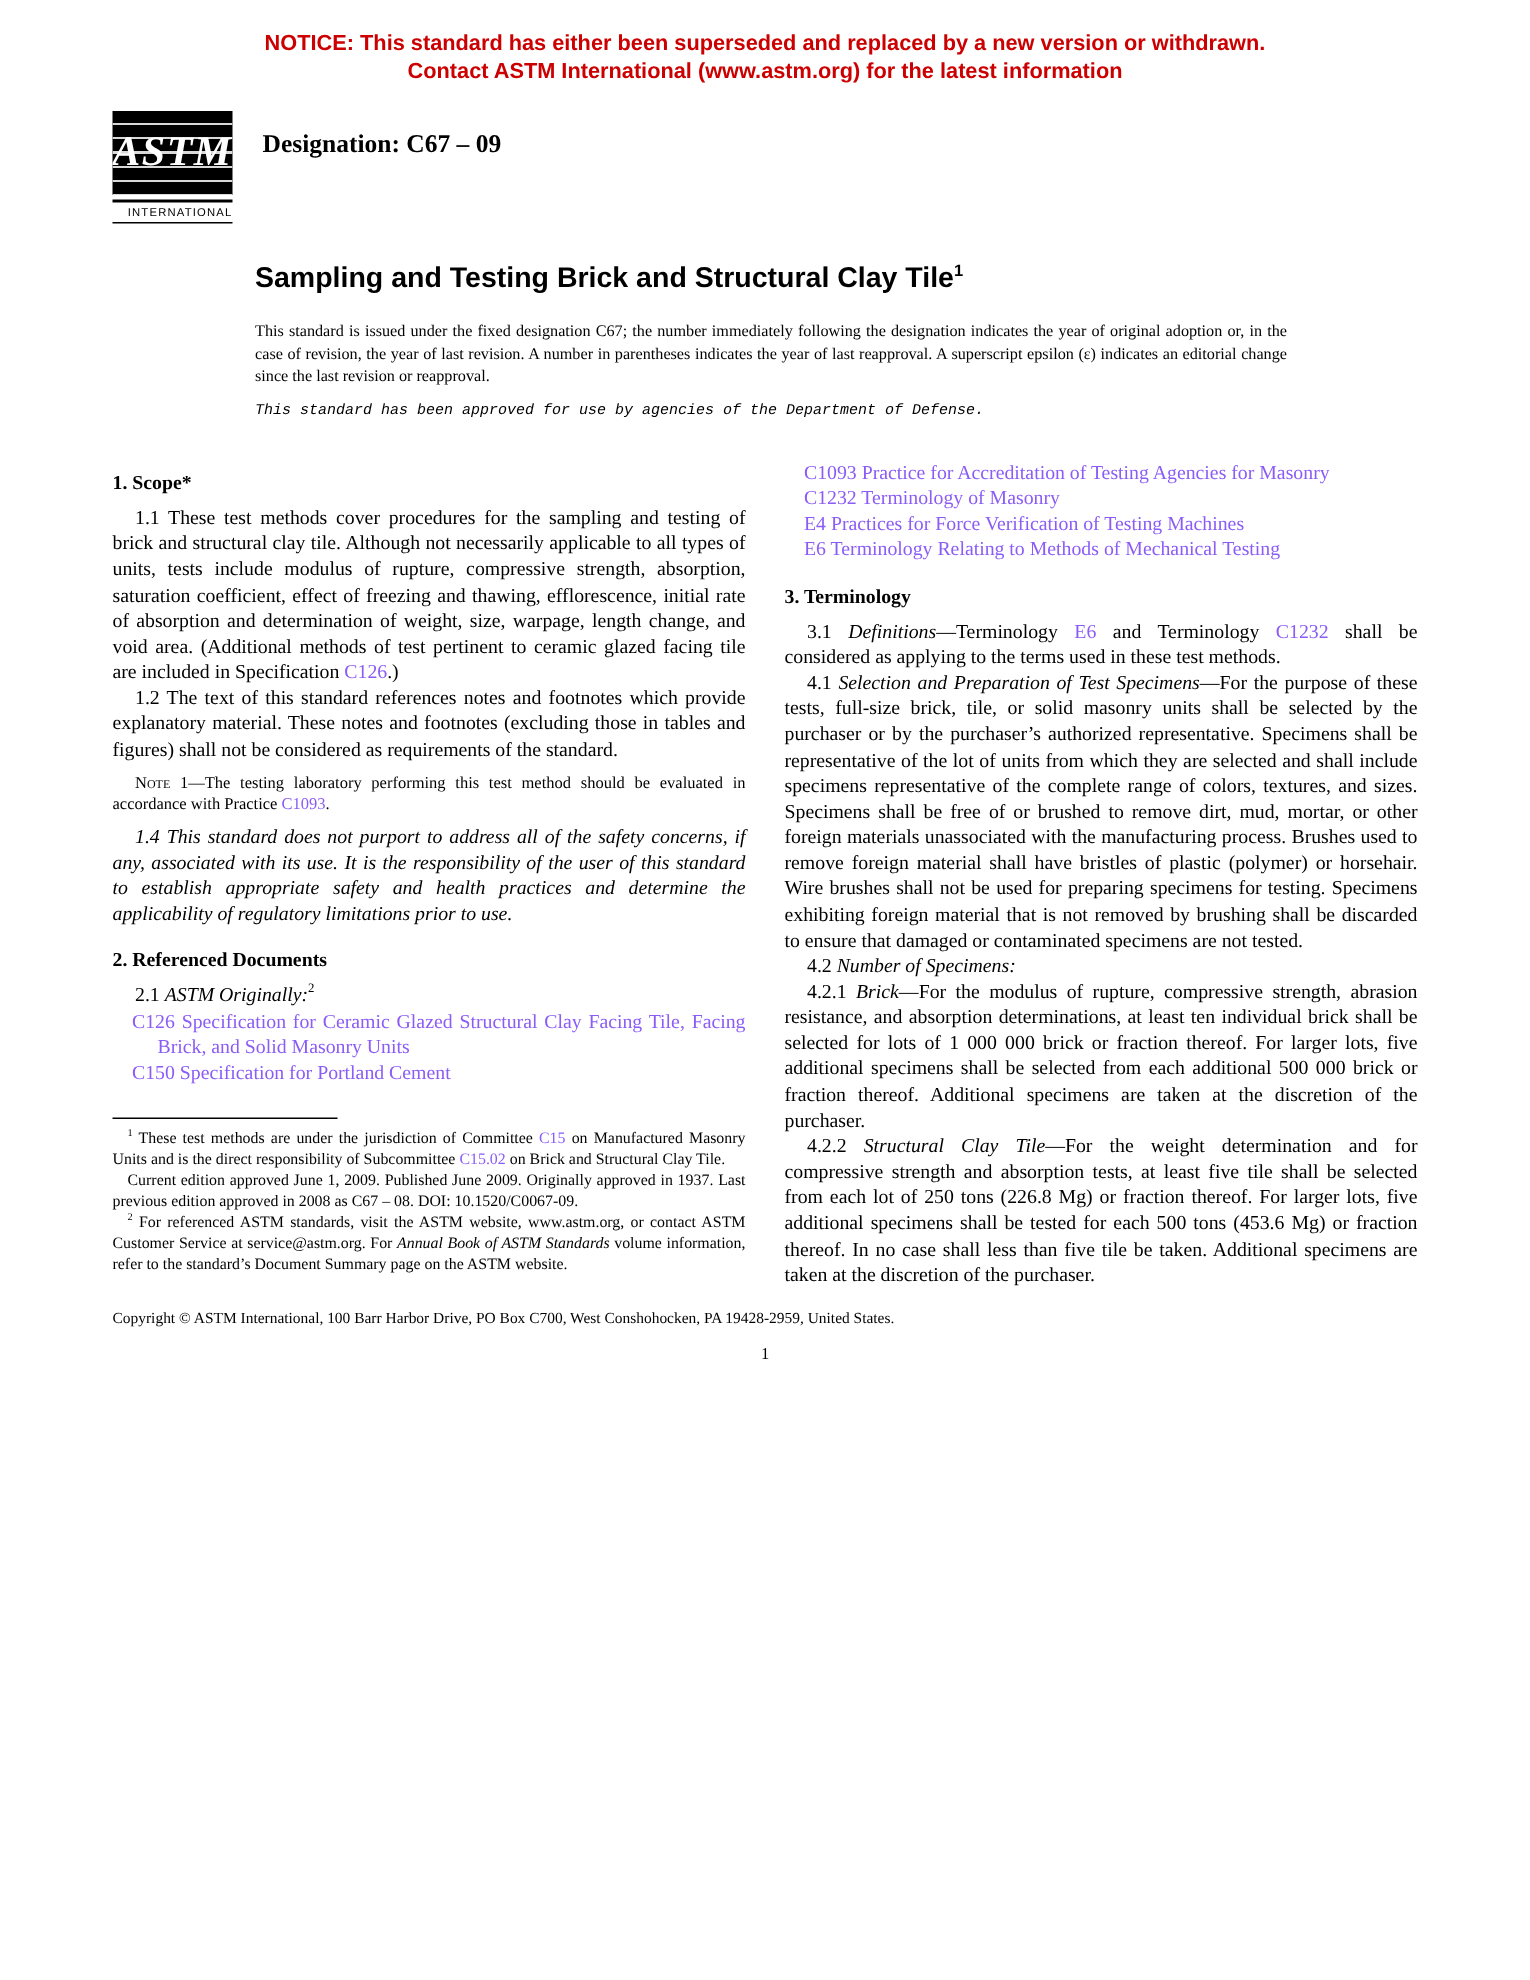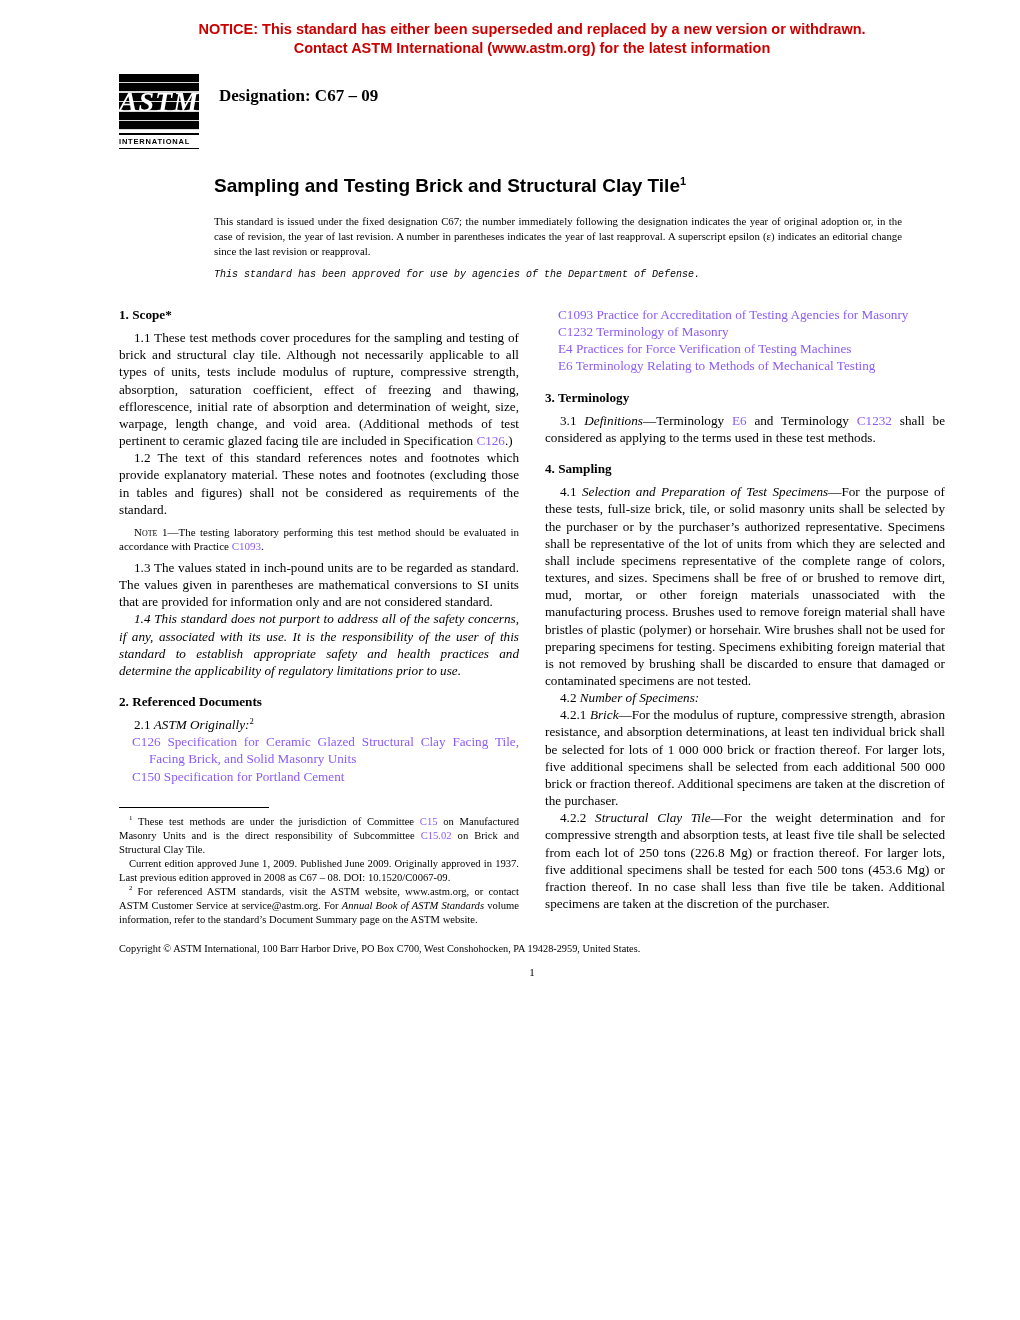--- a/index.html
+++ b/index.html
@@ -1,42 +1,42 @@
 <!DOCTYPE html>
 <html><head>
 <meta charset="utf-8">
 <style>
   html,body{margin:0;padding:0;background:#fff;}
   body{width:1020px;height:1320px;overflow:hidden;font-family:"Liberation Serif",serif;color:#000;}
-  .page{padding:0 75px;box-sizing:border-box;margin-left:44px;}
+  .page{padding:0 75px;box-sizing:border-box;}
 
   .notice{margin-top:20px;text-align:center;color:#cc0000;font-family:"Liberation Sans",sans-serif;
           font-weight:bold;font-size:14.5px;line-height:1.3;}
 
   .header-row{display:flex;align-items:flex-start;margin-top:16px;}
   .logo{width:86px;flex:0 0 auto;}
   .logo-mark{width:80px;height:56px;background:#000;color:#fff;position:relative;display:flex;
              align-items:center;justify-content:center;font-weight:bold;font-style:italic;
              font-size:28px;letter-spacing:1px;overflow:hidden;}
   .logo-mark::after{content:"";position:absolute;left:0;right:0;top:0;bottom:0;
              background:repeating-linear-gradient(to bottom,transparent 0 8px,rgba(255,255,255,.85) 8px 9.5px);}
-  .logo-sub{font-family:"Liberation Sans",sans-serif;font-size:7.5px;font-weight:bold;letter-spacing:.8px;
-            text-align:left;border-top:2px solid #000;border-bottom:1px solid #000;padding:2px 0;margin-top:3px;width:80px;box-sizing:border-box;}
+  .logo-sub{font-family:"Liberation Sans",sans-serif;font-size:7.5px;font-weight:normal;letter-spacing:.8px;
+            text-align:right;border-top:2px solid #000;border-bottom:1px solid #000;padding:2px 0;margin-top:3px;width:80px;box-sizing:border-box;}
   .designation{margin-left:14px;margin-top:12px;font-size:17px;font-weight:bold;}
   .header-right{margin-left:auto;text-align:right;font-family:"Liberation Sans",sans-serif;
                 font-size:9.5px;line-height:1.35;margin-top:8px;}
 
   .title-block{margin-left:95px;margin-top:24px;font-family:"Liberation Sans",sans-serif;
                font-weight:bold;font-size:19px;line-height:1.35;}
   .title-block sup{font-size:11px;}
 
   .preamble{margin-left:95px;margin-top:16px;font-size:10.8px;line-height:1.38;text-align:justify;width:688px;}
   .dod{margin-left:95px;margin-top:10px;font-size:10px;font-style:italic;font-family:Liberation Mono, monospace;}
 
-  .columns{display:flex;margin-top:26px;}
+  .columns{display:flex;margin-top:26px;align-items:center;}
   .col{width:422px;font-size:13.2px;line-height:1.3;text-align:justify;}
   .col-left{margin-right:26px;}
 
   .sec{font-size:13.2px;font-weight:bold;margin:14px 0 6px;text-align:left;}
   .sec.first{margin-top:0;}
   p.para{margin:0;text-indent:15px;}
   p.note{font-size:11px;line-height:1.32;margin:7px 0 5px;text-indent:15px;}
   .ref-item{margin:0 0 0 30px;text-indent:-17px;}
 
   .ref{color:#8b5cf6;}
@@ -79,21 +79,20 @@
   <div class="preamble">This standard is issued under the fixed designation C67; the number immediately following the designation indicates the year of original adoption or, in the case of revision, the year of last revision. A number in parentheses indicates the year of last reapproval. A superscript epsilon (ε) indicates an editorial change since the last revision or reapproval.</div>
   <div class="dod">This standard has been approved for use by agencies of the Department of Defense.</div>
 
   <div class="columns">
 
     <div class="col col-left">
       <div class="sec first">1. Scope*</div>
       <p class="para"><span>1.1 These test methods cover procedures for the sampling and testing of brick and structural clay tile. Although not necessarily applicable to all types of units, tests include modulus of rupture, compressive strength, absorption, saturation coefficient, effect of freezing and thawing, efflorescence, initial rate of absorption and determination of weight, size, warpage, length change, and void area. (Additional methods of test pertinent to ceramic glazed facing tile are included in Specification </span><span class="ref">C126</span><span>.)</span></p>
       <p class="para"><span>1.2 The text of this standard references notes and footnotes which provide explanatory material. These notes and footnotes (excluding those in tables and figures) shall not be considered as requirements of the standard.</span></p>
       <p class="note"><span class="sc">Note 1</span><span>—The testing laboratory performing this test method should be evaluated in accordance with Practice </span><span class="ref">C1093</span><span>.</span></p>
-      <p class="para"><span>1.3 The values stated in inch-pound units are to be regarded as standard. The values given in parentheses are mathematical conversions to SI units that are provided for information only and are not considered standard.</span></p>
       <p class="para"><span class="it">1.4 This standard does not purport to address all of the safety concerns, if any, associated with its use. It is the responsibility of the user of this standard to establish appropriate safety and health practices and determine the applicability of regulatory limitations prior to use.</span></p>
 
       <div class="sec">2. Referenced Documents</div>
       <p class="para"><span>2.1 </span><span class="it">ASTM Originally:</span><span class="sup">2</span></p>
       <p class="ref-item"><span class="ref">C126 Specification for Ceramic Glazed Structural Clay Facing Tile, Facing Brick, and Solid Masonry Units</span></p>
       <p class="ref-item"><span class="ref">C150 Specification for Portland Cement</span></p>
 
       <div class="footnotes">
         <div class="fn-rule"></div>
         <p><span class="sup">1</span><span> These test methods are under the jurisdiction of Committee </span><span class="ref">C15</span><span> on Manufactured Masonry Units and is the direct responsibility of Subcommittee </span><span class="ref">C15.02</span><span> on Brick and Structural Clay Tile.</span></p>
@@ -104,21 +103,20 @@
 
     <div class="col col-right">
       <p class="ref-item"><span class="ref">C1093 Practice for Accreditation of Testing Agencies for Masonry</span></p>
       <p class="ref-item"><span class="ref">C1232 Terminology of Masonry</span></p>
       <p class="ref-item"><span class="ref">E4 Practices for Force Verification of Testing Machines</span></p>
       <p class="ref-item"><span class="ref">E6 Terminology Relating to Methods of Mechanical Testing</span></p>
 
       <div class="sec">3. Terminology</div>
       <p class="para"><span>3.1 </span><span class="it">Definitions</span><span>—Terminology </span><span class="ref">E6</span><span> and Terminology </span><span class="ref">C1232</span><span> shall be considered as applying to the terms used in these test methods.</span></p>
 
-      <div class="sec">4. Sampling</div>
       <p class="para"><span>4.1 </span><span class="it">Selection and Preparation of Test Specimens</span><span>—For the purpose of these tests, full-size brick, tile, or solid masonry units shall be selected by the purchaser or by the purchaser’s authorized representative. Specimens shall be representative of the lot of units from which they are selected and shall include specimens representative of the complete range of colors, textures, and sizes. Specimens shall be free of or brushed to remove dirt, mud, mortar, or other foreign materials unassociated with the manufacturing process. Brushes used to remove foreign material shall have bristles of plastic (polymer) or horsehair. Wire brushes shall not be used for preparing specimens for testing. Specimens exhibiting foreign material that is not removed by brushing shall be discarded to ensure that damaged or contaminated specimens are not tested.</span></p>
       <p class="para"><span>4.2 </span><span class="it">Number of Specimens:</span></p>
       <p class="para"><span>4.2.1 </span><span class="it">Brick</span><span>—For the modulus of rupture, compressive strength, abrasion resistance, and absorption determinations, at least ten individual brick shall be selected for lots of 1 000 000 brick or fraction thereof. For larger lots, five additional specimens shall be selected from each additional 500 000 brick or fraction thereof. Additional specimens are taken at the discretion of the purchaser.</span></p>
       <p class="para"><span>4.2.2 </span><span class="it">Structural Clay Tile</span><span>—For the weight determination and for compressive strength and absorption tests, at least five tile shall be selected from each lot of 250 tons (226.8 Mg) or fraction thereof. For larger lots, five additional specimens shall be tested for each 500 tons (453.6 Mg) or fraction thereof. In no case shall less than five tile be taken. Additional specimens are taken at the discretion of the purchaser.</span></p>
     </div>
 
   </div>
 
   <div class="copyright">Copyright © ASTM International, 100 Barr Harbor Drive, PO Box C700, West Conshohocken, PA 19428-2959, United States.</div>
   <div class="page-num">1</div>

